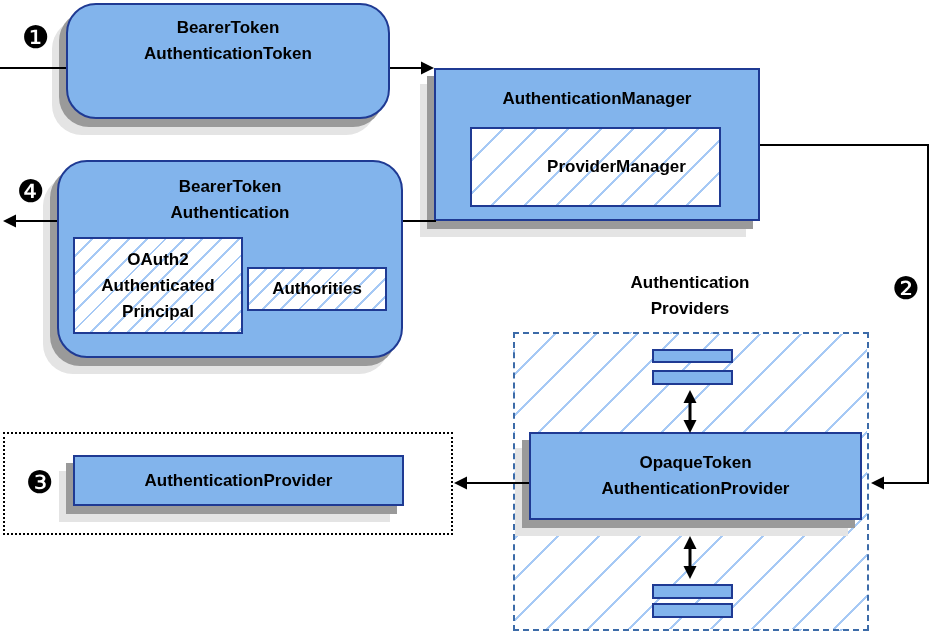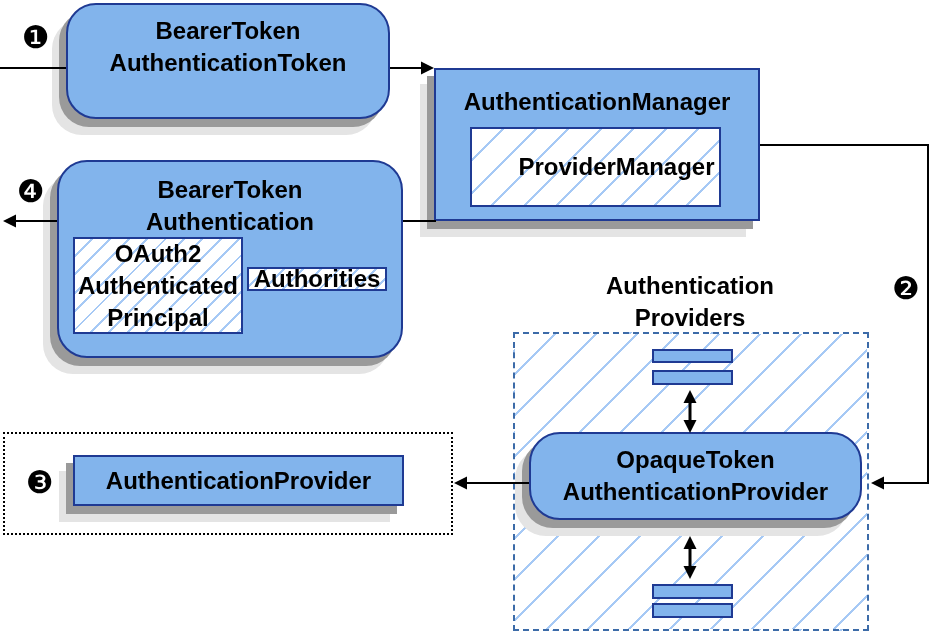--- a/index.html
+++ b/index.html
@@ -24,21 +24,21 @@
     background-color:#fff;border:2px solid #1f3a93;
     background-image:repeating-linear-gradient(135deg,transparent 0 21px,#a6c9f5 21px 23px);
     display:flex;align-items:center;justify-content:center;text-align:right;padding-left:42px;
   }
   .dashed-region{
     background-color:#fff;border:2px dashed #3c6ba8;
     background-image:repeating-linear-gradient(135deg,transparent 0 27px,#a6c9f5 27px 29px);
   }
   .dotted-region{border:2px dotted #000;background:transparent;}
   .bar{background:#82b4ec;border:2px solid #1f3a93;}
-  .t21{font-size:24px;line-height:32px;white-space:pre-line;}
+  .t21{font-size:17px;line-height:26px;white-space:pre-line;}
   .badge{font-size:31px;line-height:32px;color:#000;font-weight:normal;
          font-family:"DejaVu Sans",sans-serif;}
   .section-label{text-align:center;}
   svg.connectors{position:absolute;left:0;top:0;pointer-events:none;}
 </style>
 </head>
 <body>
 
 <div id="canvas">
 
@@ -61,32 +61,32 @@
 
   <div class="abs node rounded shadow top-title" style="left:57px;top:160px;width:346px;height:198px;padding-top:12px;">
     <div class="t21">BearerToken
 Authentication</div>
   </div>
   <div class="abs hatch-sm" style="left:73px;top:237px;width:170px;height:97px;text-align:center;">
     <div class="t21">OAuth2
 Authenticated
 Principal</div>
   </div>
-  <div class="abs hatch-sm" style="left:247px;top:267px;width:140px;height:24px;">
+  <div class="abs hatch-sm" style="left:247px;top:267px;width:140px;height:44px;">
     <div class="t21">Authorities</div>
   </div>
 
   <div class="abs t21 section-label" style="left:565px;top:270px;width:250px;">Authentication
 Providers</div>
   <div class="abs dashed-region" style="left:513px;top:332px;width:356px;height:299px;"></div>
 
   <div class="abs bar" style="left:652px;top:349px;width:81px;height:14px;"></div>
   <div class="abs bar" style="left:652px;top:370px;width:81px;height:15px;"></div>
 
-  <div class="abs node shadow" style="left:529px;top:432px;width:333px;height:88px;border-radius:31px;">
+  <div class="abs node shadow" style="left:529px;top:432px;width:333px;height:88px;">
     <div class="t21">OpaqueToken
 AuthenticationProvider</div>
   </div>
 
   <div class="abs bar" style="left:652px;top:584px;width:81px;height:15px;"></div>
   <div class="abs bar" style="left:652px;top:603px;width:81px;height:15px;"></div>
 
   <div class="abs dotted-region" style="left:3px;top:432px;width:450px;height:103px;"></div>
   <div class="abs node shadow" style="left:73px;top:455px;width:331px;height:51px;">
     <div class="t21">AuthenticationProvider</div>

